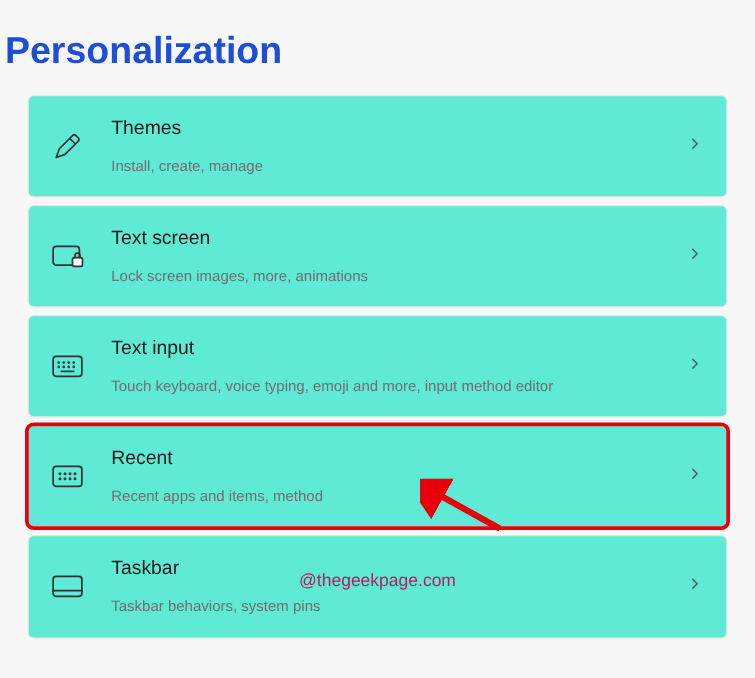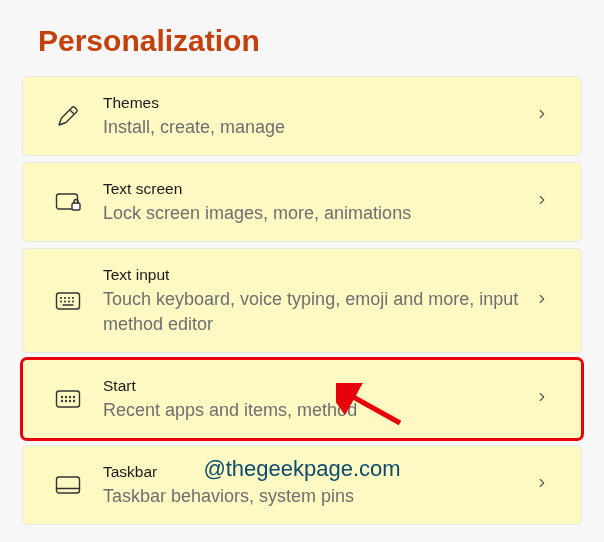--- a/index.html
+++ b/index.html
@@ -7,33 +7,33 @@
       font-family: "Segoe UI", -apple-system, BlinkMacSystemFont, sans-serif;
       background: #f7f7f7;
       width: 604px;
       height: 542px;
       overflow: hidden;
       position: relative;
     }
     .page-title {
       font-size: 30px;
       font-weight: 600;
-      color: #c2410c;
-      padding: 24px 0 18px 38px;
+      color: #1d4ed8;
+      padding: 24px 0 18px 4px;
     }
     .items {
       padding: 0 22px;
     }
     .setting-row {
       display: flex;
       align-items: center;
-      background: #fef9c3;
+      background: #5eead4;
       border: 1px solid #e7e7e7;
       border-radius: 5px;
-      padding: 16px 32px;
+      padding: 16px 18px;
       margin-bottom: 6px;
       cursor: pointer;
       min-height: 70px;
     }
     .setting-row.highlight {
       outline: 3px solid #e7000b;
       outline-offset: -1px;
     }
     .row-icon {
       width: 26px;
@@ -50,37 +50,37 @@
       margin-left: 22px;
       flex: 1;
       min-width: 0;
     }
     .row-title {
       font-size: 15.5px;
       color: #1a1a1a;
       line-height: 1.35;
     }
     .row-desc {
-      font-size: 18px;
+      font-size: 12px;
       color: #6f6f6f;
       line-height: 1.35;
-      margin-top: 1px;
+      margin-top: 11px;
     }
     .chevron {
       flex-shrink: 0;
       margin-left: 12px;
       color: #5a5a5a;
     }
     .watermark {
       position: absolute;
       left: 50%;
       top: 456px;
       transform: translateX(-50%);
-      font-size: 22px;
-      color: #0c4a6e;
+      font-size: 14px;
+      color: #be185d;
       pointer-events: none;
     }
     .arrow-annotation {
       position: absolute;
       left: 336px;
       top: 383px;
       pointer-events: none;
     }
   </style>
 </head>
@@ -161,21 +161,21 @@
         <circle cx="11" cy="8" r="0.5" fill="currentColor"></circle>
         <circle cx="15" cy="8" r="0.5" fill="currentColor"></circle>
         <circle cx="19" cy="8" r="0.5" fill="currentColor"></circle>
         <circle cx="7" cy="12" r="0.5" fill="currentColor"></circle>
         <circle cx="11" cy="12" r="0.5" fill="currentColor"></circle>
         <circle cx="15" cy="12" r="0.5" fill="currentColor"></circle>
         <circle cx="19" cy="12" r="0.5" fill="currentColor"></circle>
       </svg>
     </span>
     <div class="row-text">
-      <span class="row-title">Start</span>
+      <span class="row-title">Recent</span>
       <span class="row-desc">Recent apps and items, method</span>
     </div>
     <span class="chevron">
       <svg width="14" height="14" viewBox="0 0 24 24" fill="none" stroke="currentColor" stroke-width="2" stroke-linecap="round" stroke-linejoin="round">
           <polyline points="9 18 15 12 9 6"></polyline>
         </svg>
     </span>
   </div>
 
   <div class="setting-row">

